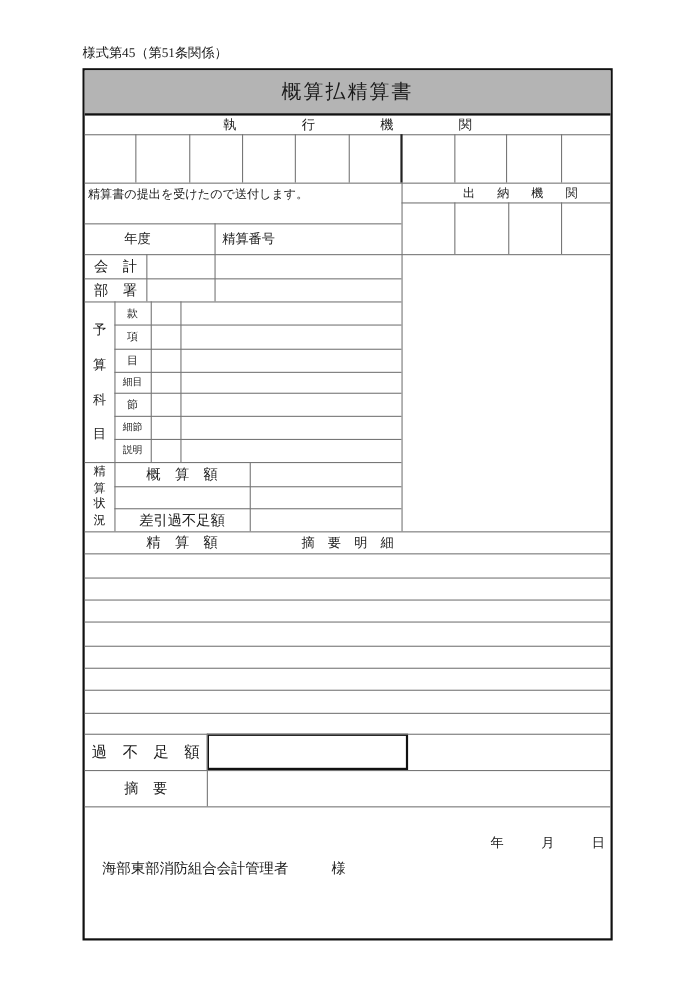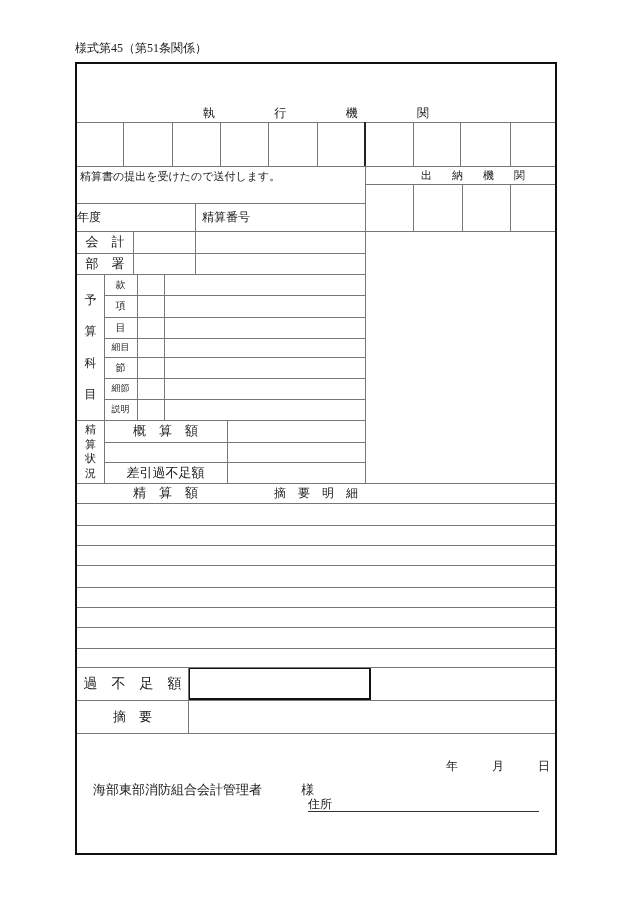--- a/index.html
+++ b/index.html
@@ -28,38 +28,41 @@
 </style>
 </head>
 <body>
 
 <div class="page">
 
   <div class="abs f12" style="left:75px;top:40px;">様式第45（第51条関係）</div>
 
   <div class="form">
 
+    <div class="title-bar">
+      <span>概算払精算書</span>
+    </div>
 
     <div class="flexsp f12" style="left:126px;top:41px;width:226px;height:17px;">
       <span>執</span>
       <span>行</span>
       <span>機</span>
       <span>関</span>
     </div>
 
     <div class="flexsp f11" style="left:344px;top:102px;width:104px;height:18px;">
       <span>出</span>
       <span>納</span>
       <span>機</span>
       <span>関</span>
     </div>
 
     <div class="abs f11" style="left:3px;top:105px;">精算書の提出を受けたので送付します。</div>
 
-    <div class="abs f12" style="left:0;top:139px;width:118px;height:28px;line-height:28px;text-align:left;padding-right:22px;box-sizing:border-box;">
+    <div class="abs f12" style="left:0;top:139px;width:118px;height:28px;line-height:28px;text-align:center;padding-right:22px;box-sizing:border-box;">
       <span>年度</span>
     </div>
     <div class="abs f12" style="left:118px;top:139px;width:170px;height:28px;line-height:28px;padding-left:7px;box-sizing:border-box;">
       <span>精算番号</span>
     </div>
 
     <div class="lbl f13" style="left:0;top:167px;width:56px;height:22px;">会　計</div>
     <div class="lbl f13" style="left:0;top:189px;width:56px;height:21px;">部　署</div>
 
     <div class="vside f12" style="left:0;top:210px;width:27px;height:146px;">
@@ -96,23 +99,20 @@
     <div class="thickbox"></div>
 
     <div class="flexsp f12" style="left:369px;top:694px;width:104px;height:16px;">
       <span>年</span>
       <span>月</span>
       <span>日</span>
     </div>
     <div class="abs f13" style="left:16px;top:717px;">
       <span>海部東部消防組合会計管理者</span>
       <span style="margin-left:36px;">様</span>
-    </div>
-    <div class="uline f12" style="left:231px;top:732px;width:231px;height:16px;">
-      <span>住所</span>
     </div>
 
     <div class="cellfill" style="left:0;top:58px;width:478px;height:44px;"></div>
     <div class="cellfill" style="left:288px;top:120px;width:190px;height:47px;"></div>
     <div class="cellfill" style="left:56px;top:167px;width:232px;height:22px;"></div>
     <div class="cellfill" style="left:56px;top:189px;width:232px;height:21px;"></div>
     <div class="cellfill" style="left:60px;top:210px;width:228px;height:21px;"></div>
     <div class="cellfill" style="left:60px;top:231px;width:228px;height:22px;"></div>
     <div class="cellfill" style="left:60px;top:253px;width:228px;height:21px;"></div>
     <div class="cellfill" style="left:60px;top:274px;width:228px;height:19px;"></div>

